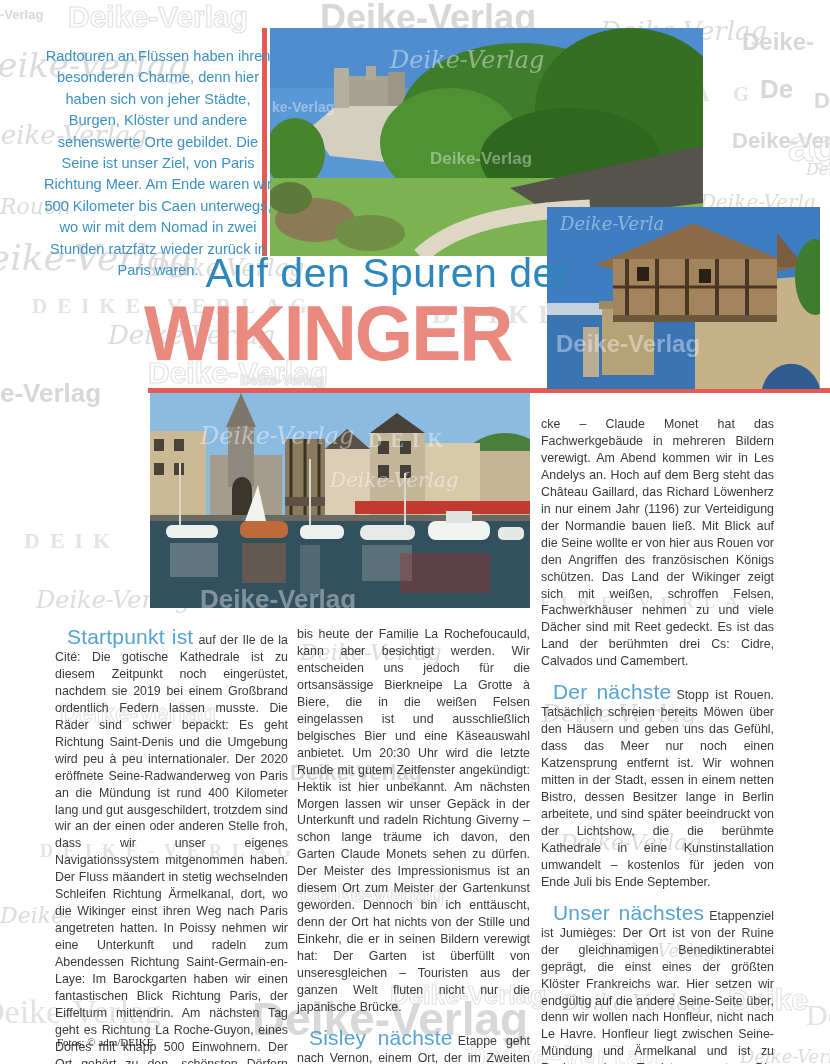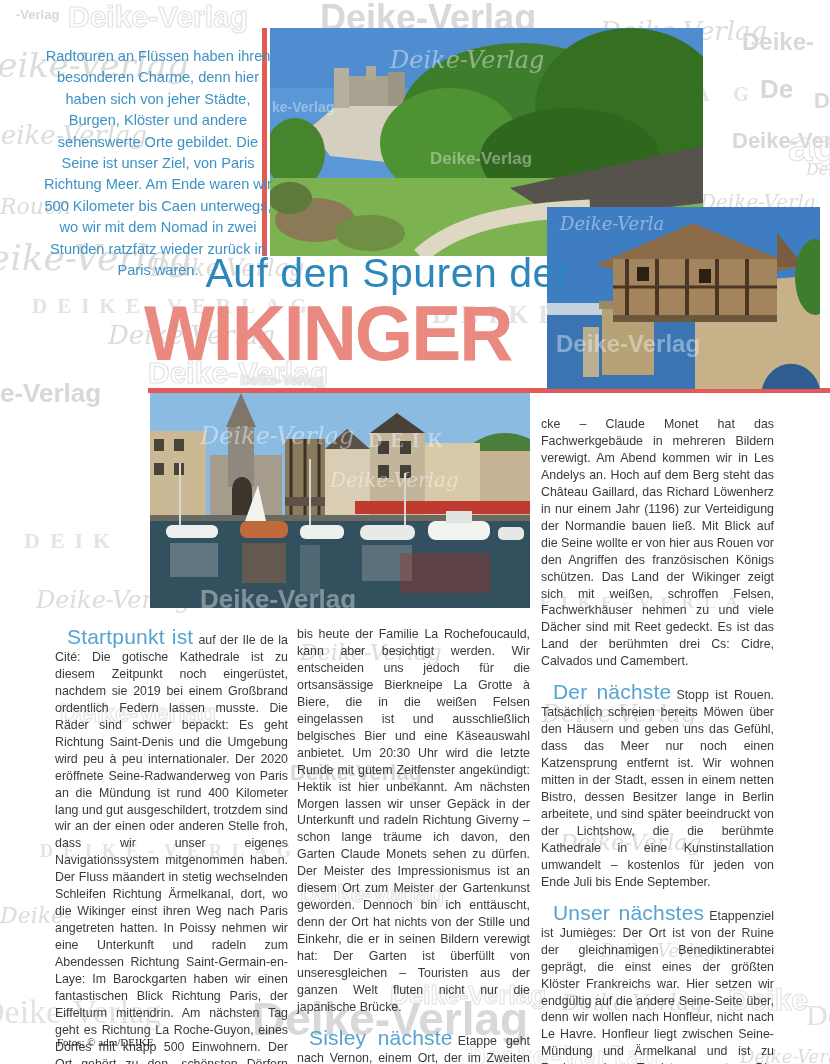--- a/index.html
+++ b/index.html
@@ -176,21 +176,21 @@
   <p class="sect"><span class="lead">Der nächste</span><span>Stopp ist Rouen. Tatsächlich schreien bereits Möwen über den Häusern und geben uns das Gefühl, dass das Meer nur noch einen Katzensprung entfernt ist. Wir wohnen mitten in der Stadt, essen in einem netten Bistro, dessen Besitzer lange in Berlin arbeitete, und sind später beeindruckt von der Lichtshow, die die berühmte Kathedrale in eine Kunstinstallation umwandelt – kostenlos für jeden von Ende Juli bis Ende September.</span></p>
   <p class="sect"><span class="lead">Unser nächstes</span><span>Etappenziel ist Jumièges: Der Ort ist von der Ruine der gleichnamigen Benediktinerabtei geprägt, die einst eines der größten Klöster Frankreichs war. Hier setzen wir endgültig auf die andere Seine-Seite über, denn wir wollen nach Honfleur, nicht nach Le Havre. Honfleur liegt zwischen Seine-Mündung und Ärmelkanal und ist zu Recht ein Touristenmagnet: Die Gemeinde gilt als Geburtsort des Impressionismus. Als wir abends in einem Fischrestaurant sitzen, finden wir bestätigt, warum sich Sisley, Monet, Pissarro und Cézanne in dieses Fleckchen Erde verliebt haben.</span></p>
 </div>
 
 <div class="credit">Fotos: © adm/DEIKE</div>
 
 <span class="wm wm-outline" style="left: 68px; top: 2px; font-size: 30px;">Deike-Verlag</span>
 <span class="wm wm-bold" style="left: 320px; top: 0px; font-size: 36px;">Deike-Verlag</span>
 <span class="wm wm-script" style="left: 600px; top: 18px; font-size: 26px;">Deike-Verlag</span>
 <span class="wm wm-bold" style="left: 742px; top: 30px; font-size: 24px;">Deike-</span>
-<span class="wm wm-bold" style="left: 0px; top: 8px; font-size: 13px; padding-left: 16px;">-Verlag</span>
+<span class="wm wm-bold" style="left: 0px; top: 8px; font-size: 13px;">-Verlag</span>
 <span class="wm wm-script" style="left: -30px; top: 48px; font-size: 34px;">Deike-Verlag</span>
 <span class="wm wm-bold" style="left: 760px; top: 76px; font-size: 26px;">De</span>
 <span class="wm wm-serifsp" style="left: 695px; top: 84px; font-size: 20px;">A G</span>
 <span class="wm wm-bold" style="left: 814px; top: 90px; font-size: 22px;">De</span>
 <span class="wm wm-bold" style="left: 732px; top: 130px; font-size: 22px;">Deike-Verlag</span>
 <span class="wm wm-outline" style="left: 788px; top: 124px; font-size: 44px;">ag</span>
 <span class="wm wm-script" style="left: -20px; top: 122px; font-size: 26px;">Deike-Verlag</span>
 <span class="wm wm-script" style="left: 806px; top: 162px; font-size: 16px;">Deike</span>
 <span class="wm wm-script" style="left: 700px; top: 192px; font-size: 20px;">Deike-Verla</span>
 <span class="wm wm-script" style="left: 0px; top: 196px; font-size: 22px;">Rouen</span>

